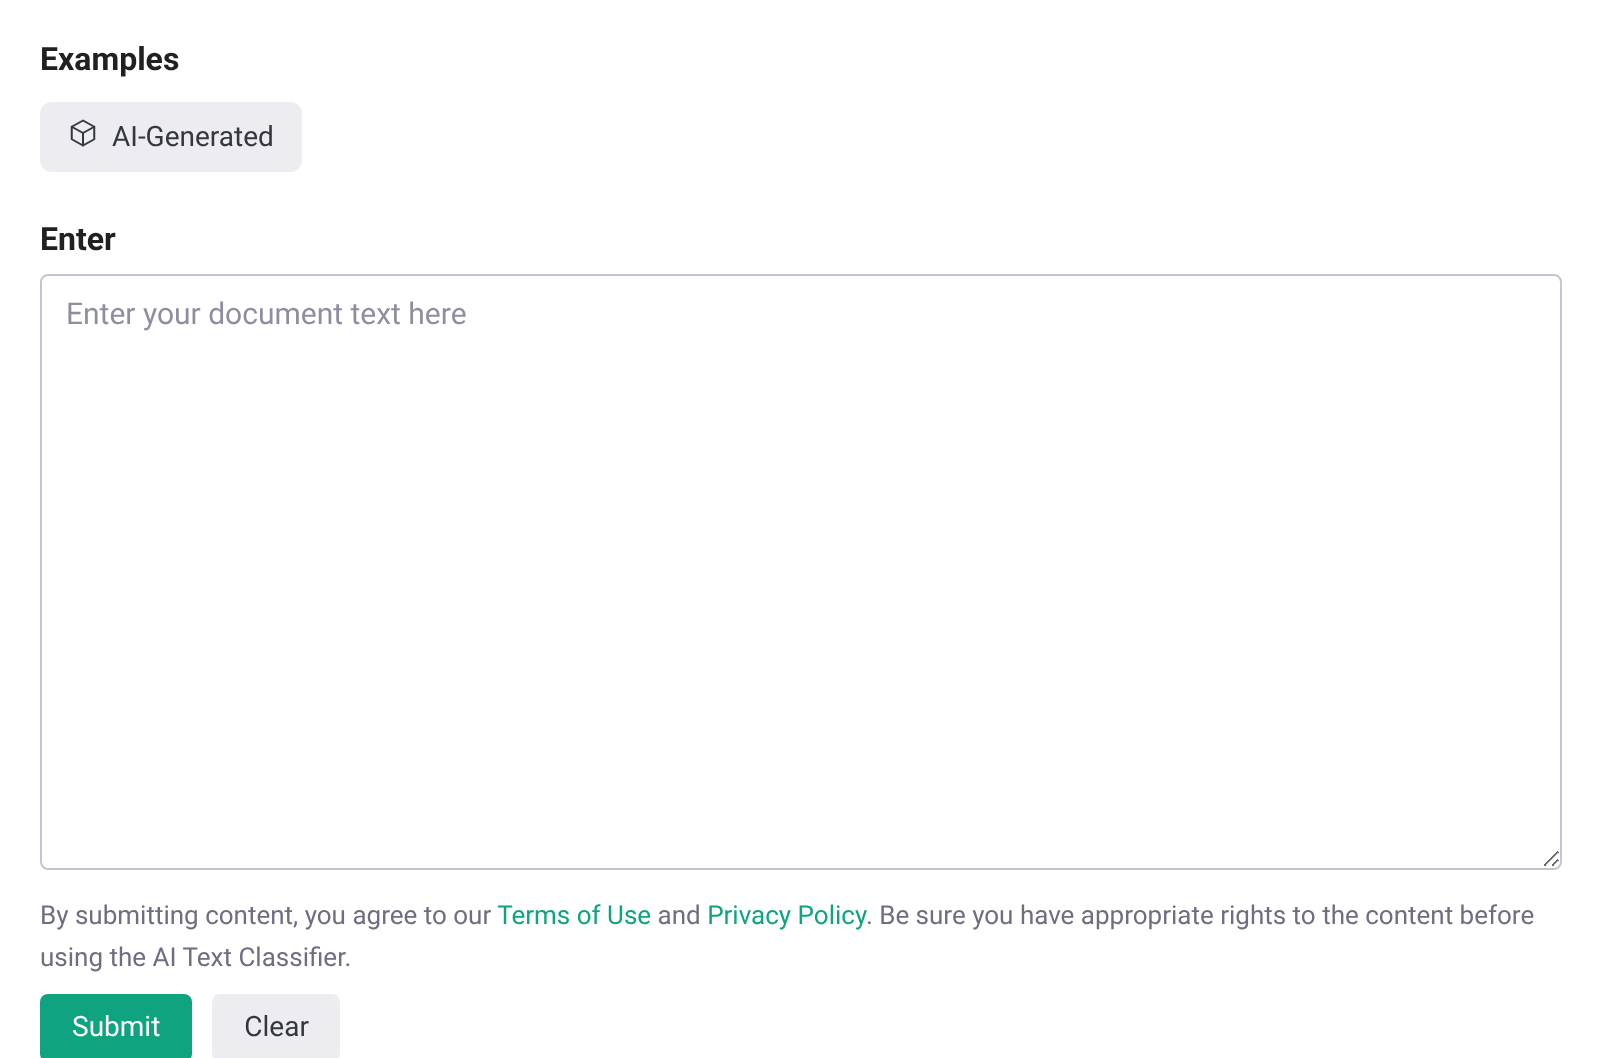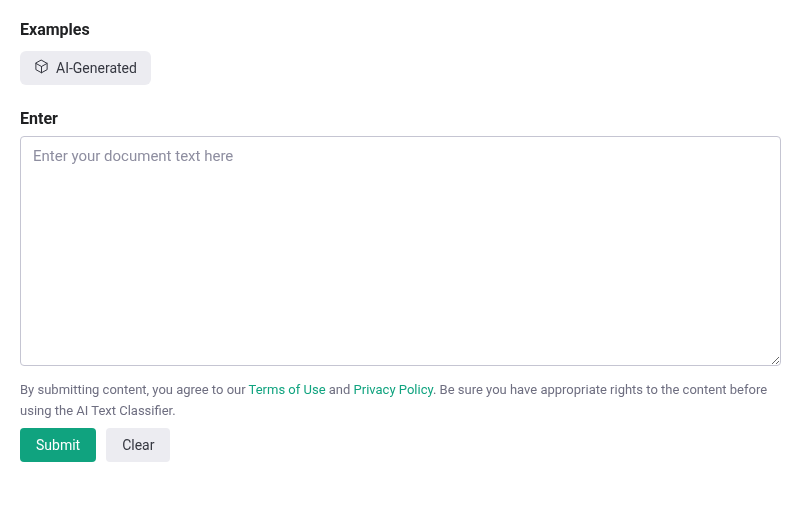--- a/index.html
+++ b/index.html
@@ -44,21 +44,21 @@
       stroke-linejoin: round;
     }
     .text-label {
       font-size: 16px;
       font-weight: 700;
       color: #202123;
       margin-bottom: 8px;
     }
     .text-area {
       width: 100%;
-      height: 230px;
+      height: 298px;
       border: 1px solid #c5c5d2;
       border-radius: 4px;
       padding: 10px 12px;
       font-size: 15px;
       font-family: inherit;
       color: #202123;
       resize: both;
       outline: none;
     }
     .text-area::placeholder {

